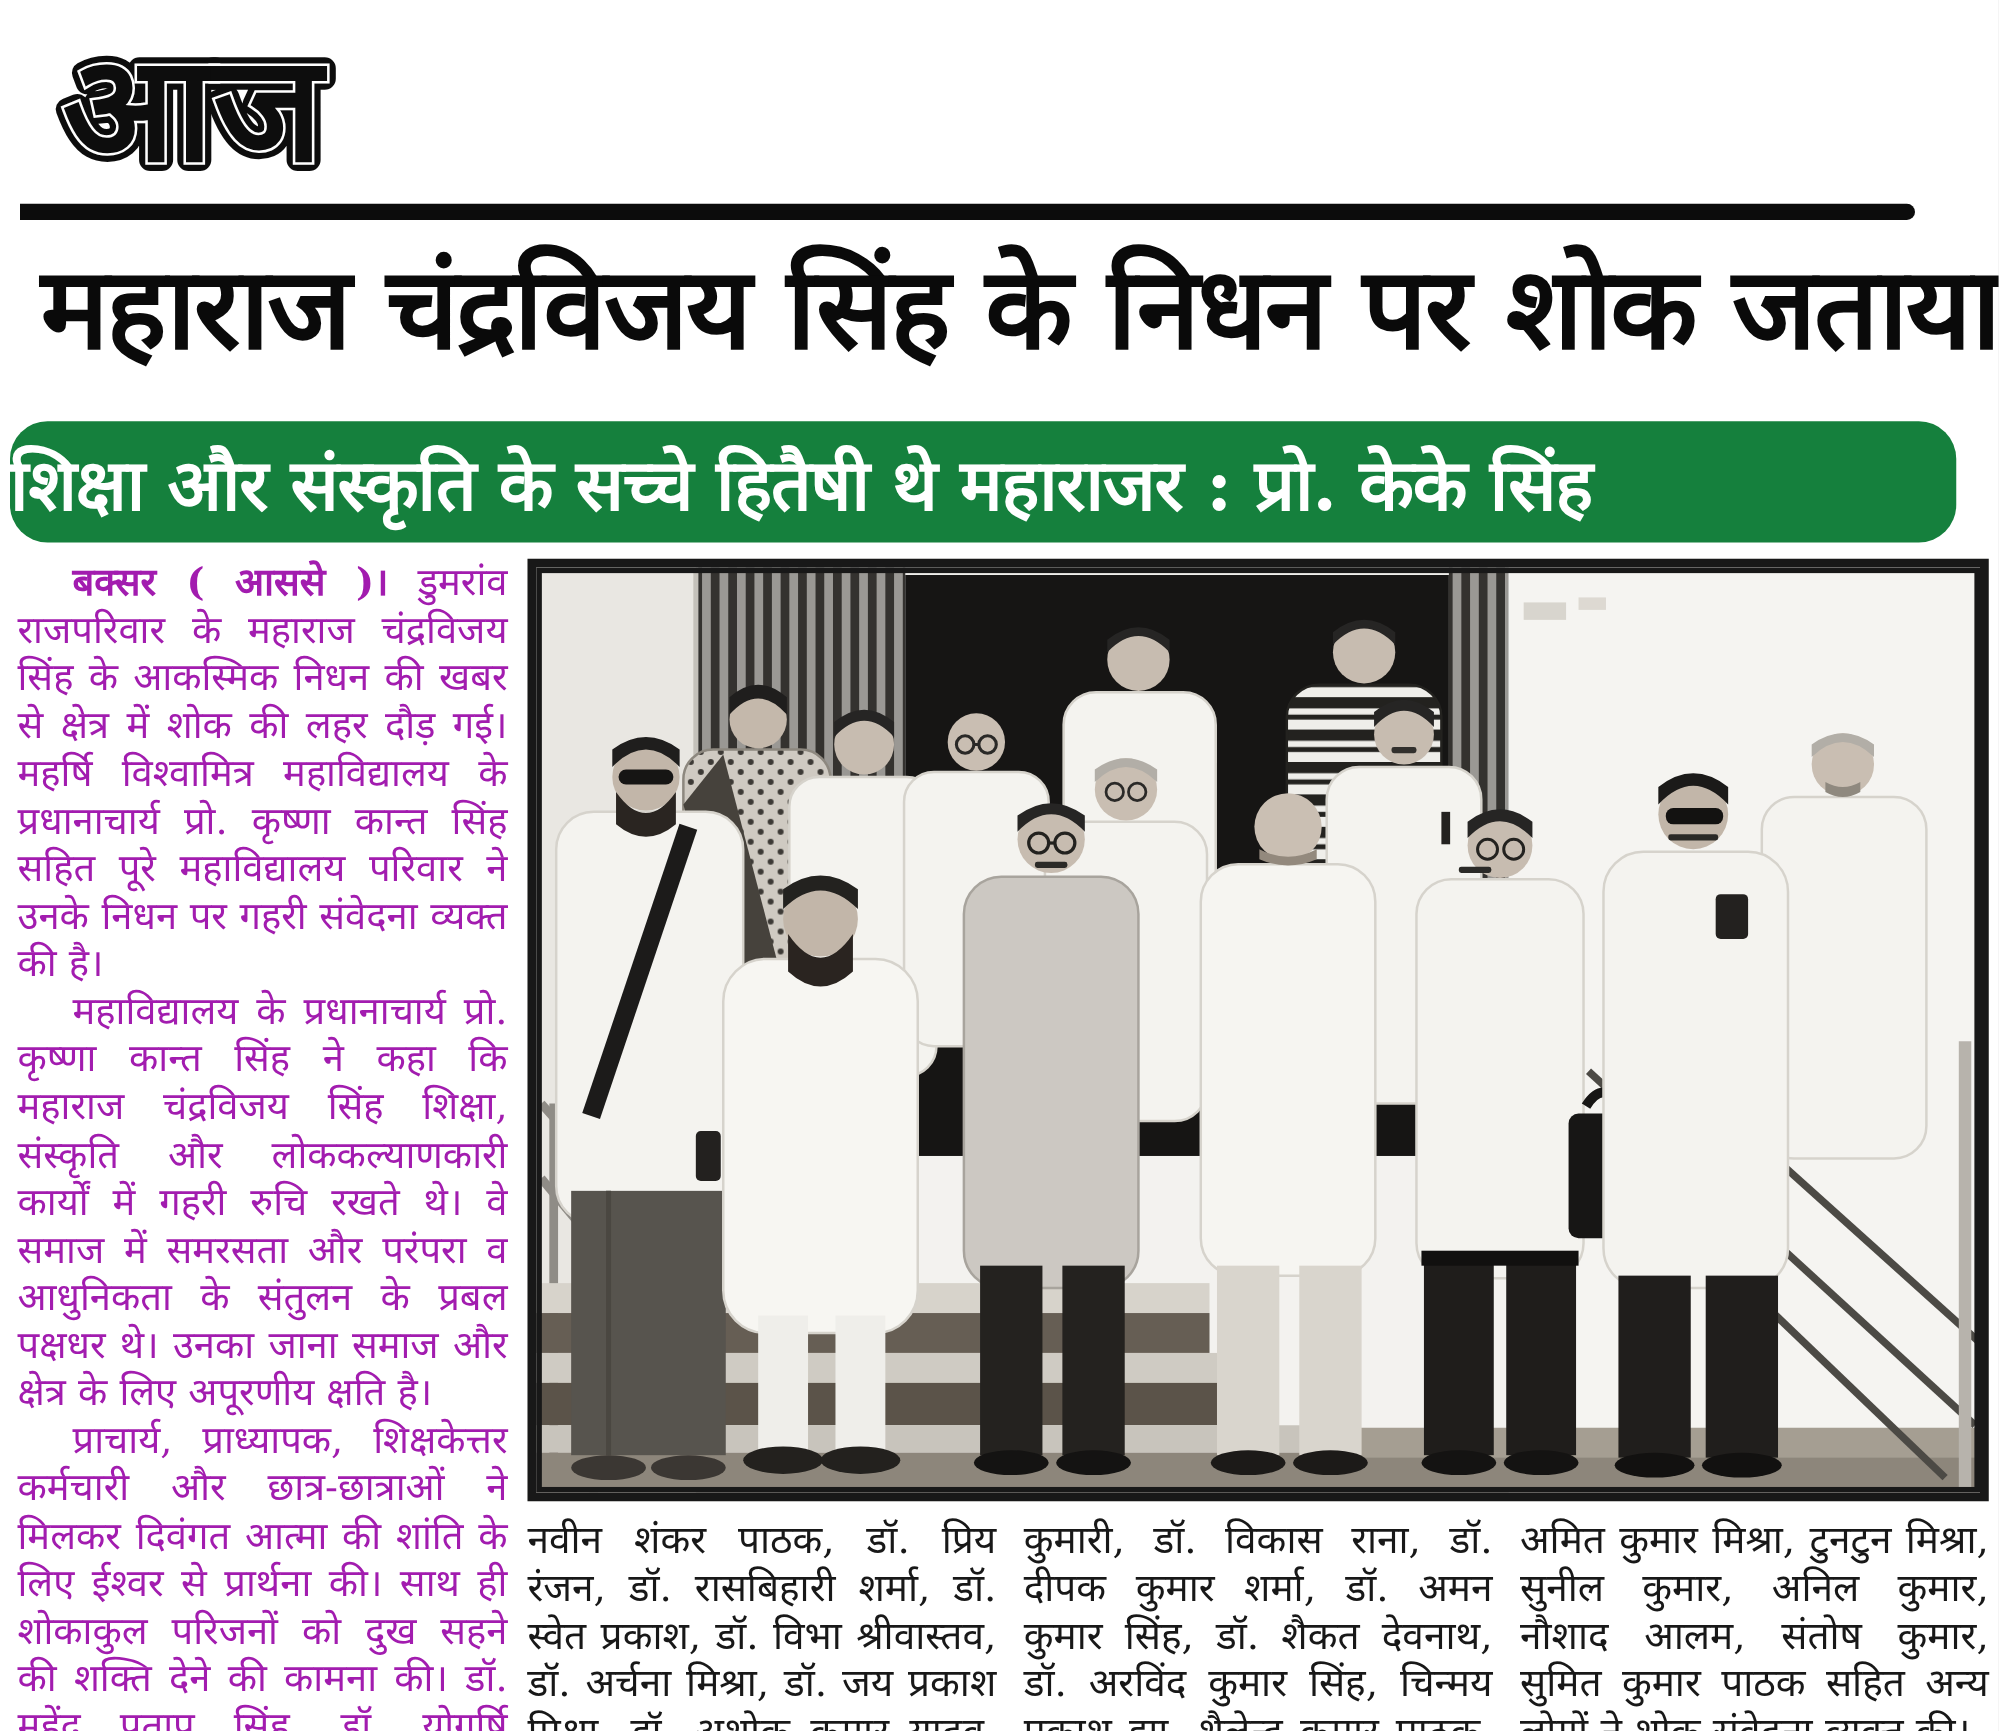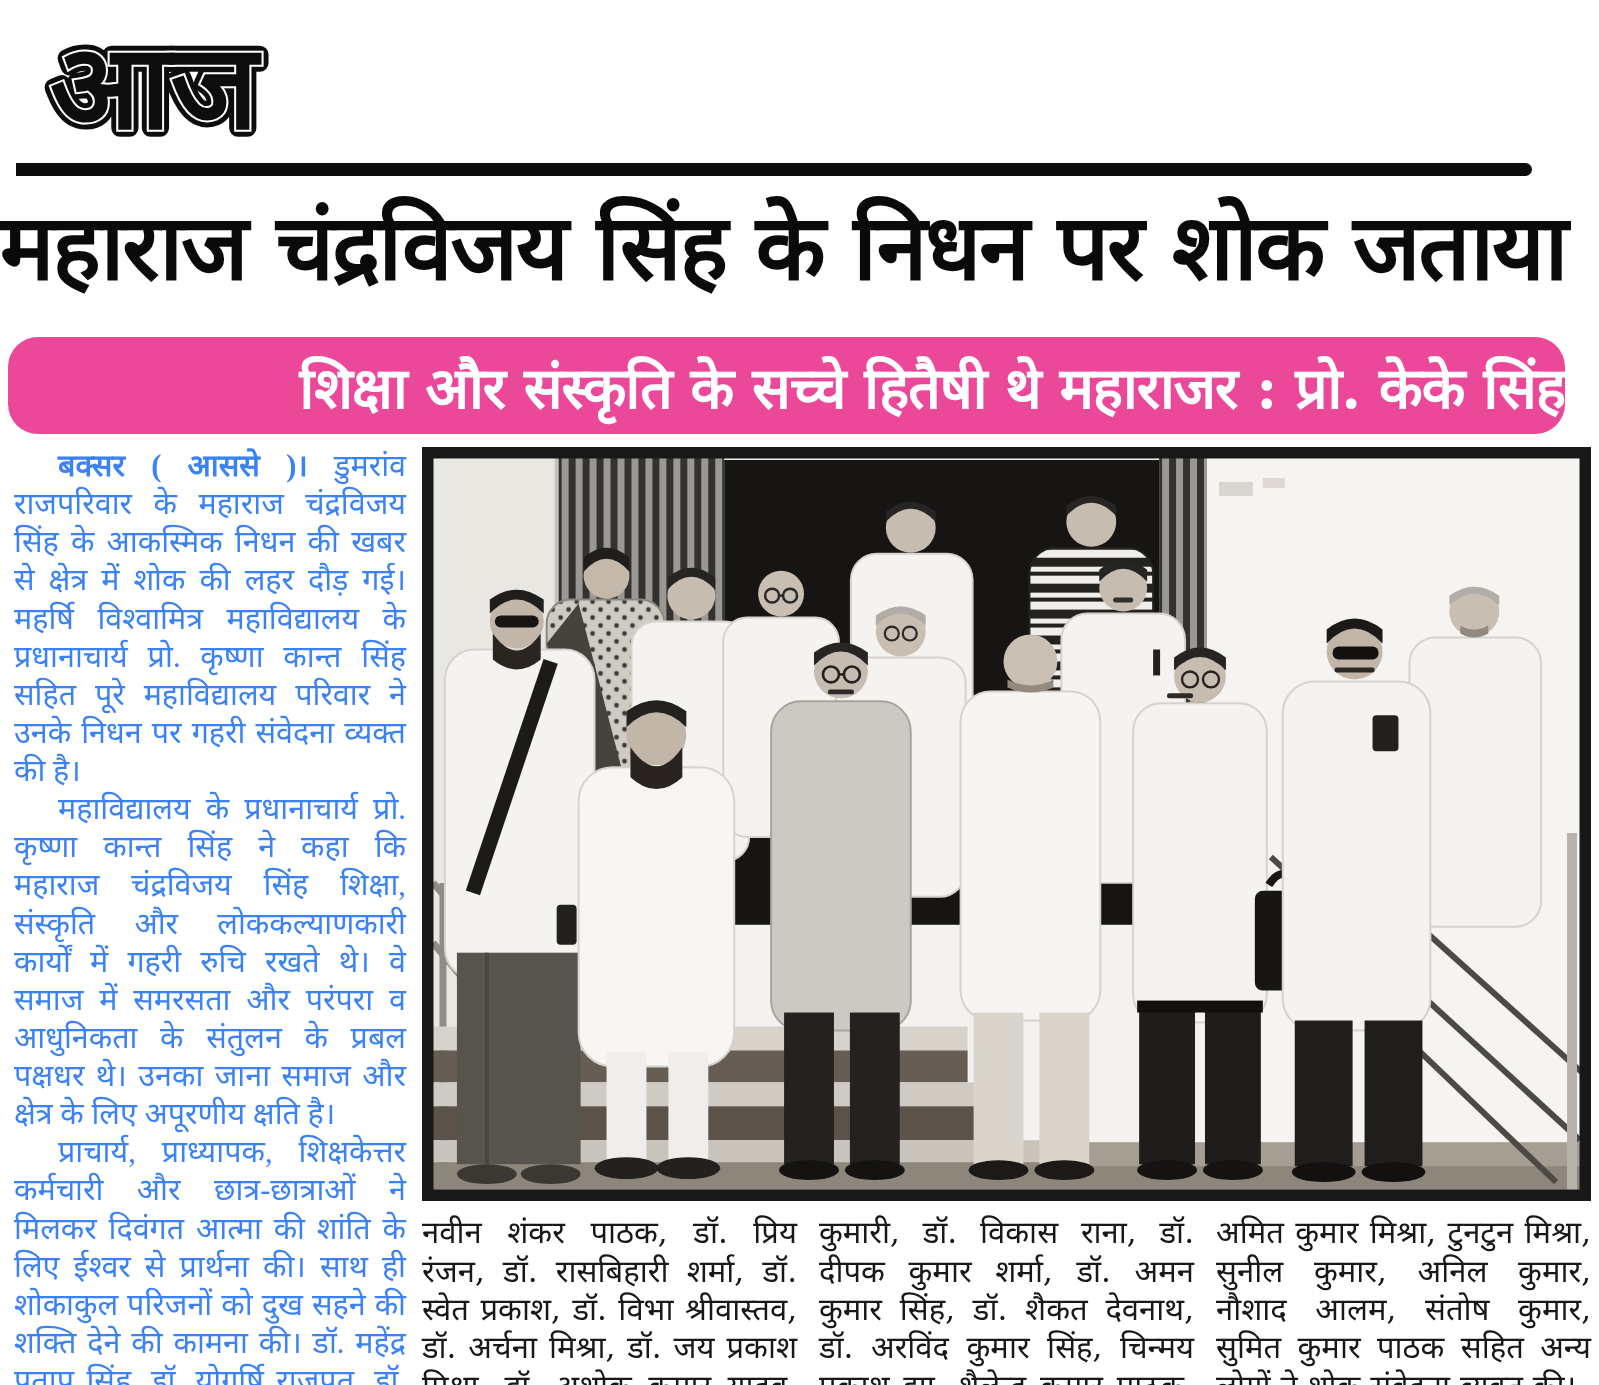--- a/index.html
+++ b/index.html
@@ -9,32 +9,32 @@
     font-family:"DejaVu Serif","DejaVu Sans",serif;
   }
   
   .masthead{position:absolute;top:6px;left:38px;width:380px;height:156px;text-align:right;}
   .masthead svg{width:100%;height:100%;display:block;}
   
   .rule{position:absolute;top:163px;left:16px;width:1516px;height:13px;background:#0c0c0c;border-radius:0 7px 7px 0;}
   
   .headline{
     position:absolute;top:182px;left:0;width:100%;
-    text-align:left;font-size:91px;font-weight:800;letter-spacing:-2px;
+    text-align:right;font-size:91px;font-weight:800;letter-spacing:-2px;
     white-space:nowrap;line-height:1.45;color:#0a0a0a;
   }
   
   .subhead-band{
     position:absolute;top:337px;left:8px;width:1557px;height:97px;
-    background:#ec4899;border-radius:30px;display:flex;align-items:center;justify-content:flex-end;
+    background:#15803d;border-radius:30px;display:flex;align-items:center;justify-content:flex-start;
   }
   .subhead{color:#fff;font-size:57px;font-weight:700;white-space:nowrap;letter-spacing:-1px;}
   
   .content{position:absolute;top:447px;left:14px;right:8px;bottom:4px;display:flex;gap:16px;}
-  .body-col{width:392px;flex:none;font-size:30.5px;line-height:1.25;text-align:justify;color:#3b82f6;font-family:Liberation Serif, serif;}
+  .body-col{width:392px;flex:none;font-size:30.5px;line-height:1.25;text-align:justify;color:#a21caf;}
   .body-col p{margin:0;text-indent:44px;}
   .lead{font-weight:700;}
   .right-col{flex:1;display:flex;flex-direction:column;min-width:0;}
   .photo-frame{height:741px;border:7px solid #181818;background:#f2f1ee;}
   .photo-frame svg{width:100%;height:100%;display:block;}
   .captions{flex:1;display:flex;gap:22px;padding-top:12px;font-size:31px;line-height:1.24;text-align:justify;color:#181818;}
   .caption-col{flex:1;min-width:0;}
 </style>
 </head>
 <body>

